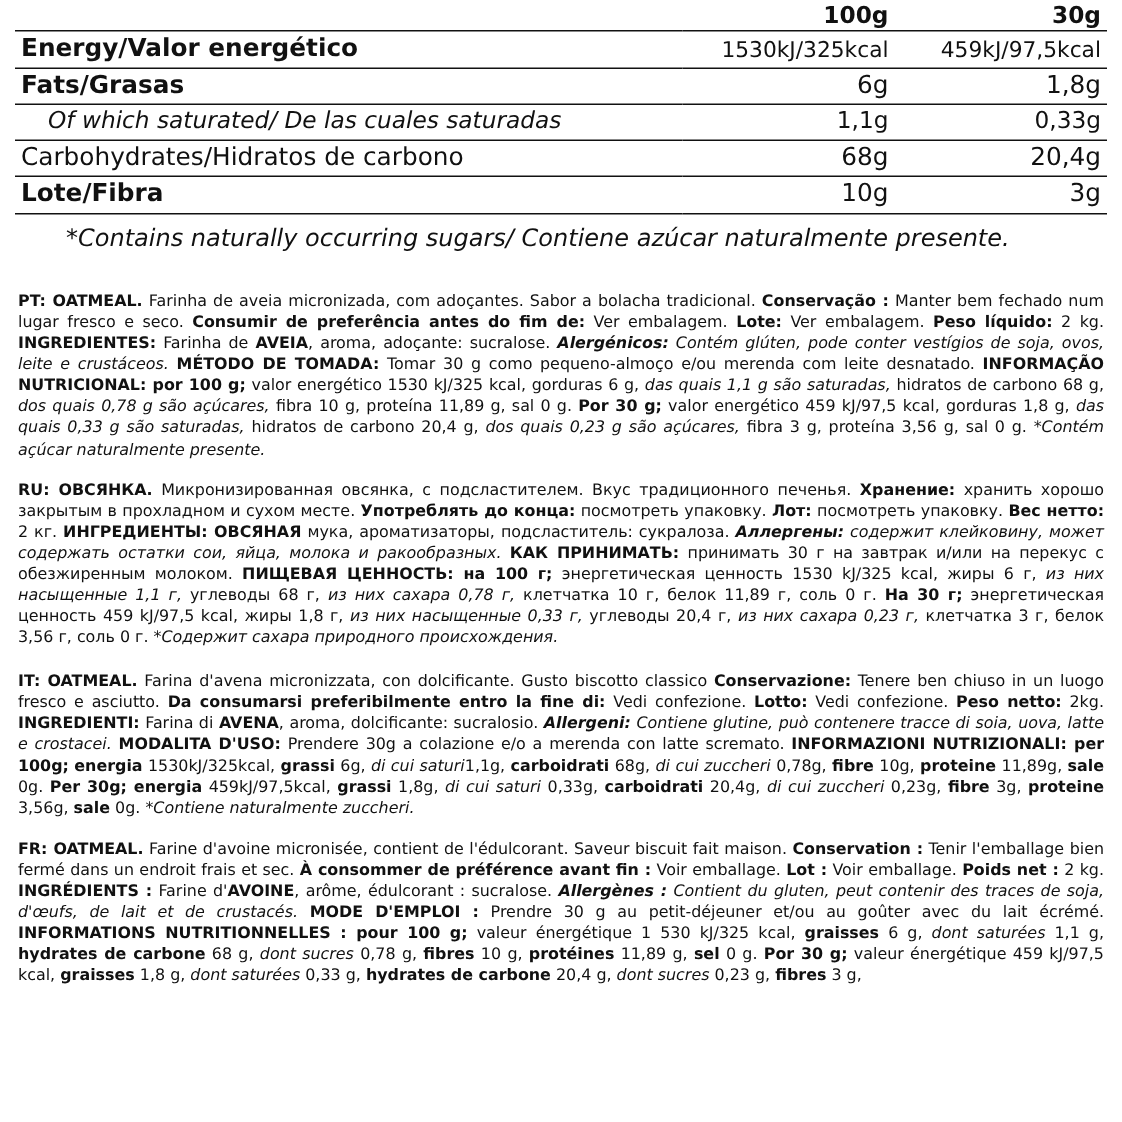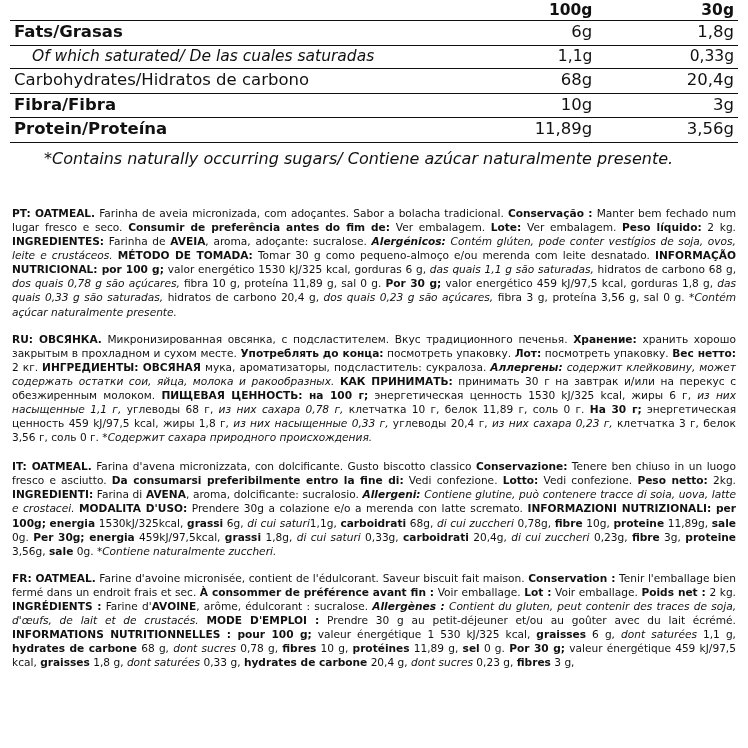--- a/index.html
+++ b/index.html
@@ -65,21 +65,21 @@
   .footnote {
     font-style: italic;
     font-size: 16px;
     padding: 7px 2px 0 2px;
     line-height: 1.15;
     margin-left: 32px;
   }
 
   
   .blocks {
-    margin-top: 38px;
+    margin-top: 26px;
   }
   .lang-block {
     font-size: 10.6px;
     line-height: 1.33;
     text-align: justify;
     margin-bottom: 13px;
     padding: 0 2px;
   }
   .lang-block.ru { margin-bottom: 15px; }
   .b { font-weight: bold; }
@@ -99,43 +99,43 @@
 <div class="page">
 
   <table class="nutri">
     <tbody>
       <tr class="header">
         <td class="label"></td>
         <td class="v1 hdr-val">100g</td>
         <td class="v2 hdr-val">30g</td>
       </tr>
       <tr>
+        <td class="label" style="font-weight:bold">Energy/Valor energético</td>
+        <td class="v1 hdr-sub">1530kJ/325kcal</td>
+        <td class="v2 hdr-sub">459kJ/97,5kcal</td>
+      </tr>
+      <tr>
         <td class="label" style="font-weight:bold">Fats/Grasas</td>
         <td class="v1">6g</td>
         <td class="v2">1,8g</td>
       </tr>
       <tr>
         <td class="label indent">Of which saturated/ De las cuales saturadas</td>
         <td class="v1 small">1,1g</td>
         <td class="v2 small">0,33g</td>
       </tr>
       <tr>
         <td class="label" style="font-weight:normal">Carbohydrates/Hidratos de carbono</td>
         <td class="v1">68g</td>
         <td class="v2">20,4g</td>
       </tr>
       <tr>
-        <td class="label" style="font-weight:bold">Fibra/Fibra</td>
+        <td class="label" style="font-weight:bold">Lote/Fibra</td>
         <td class="v1">10g</td>
         <td class="v2">3g</td>
-      </tr>
-      <tr>
-        <td class="label" style="font-weight:bold">Protein/Proteína</td>
-        <td class="v1">11,89g</td>
-        <td class="v2">3,56g</td>
       </tr>
     </tbody>
   </table>
 
   <div class="footnote">*Contains naturally occurring sugars/ Contiene azúcar naturalmente presente.</div>
 
   <div class="blocks">
     <div class="lang-block pt"><span class="b">PT:  OATMEAL.</span> Farinha de aveia micronizada, com adoçantes. Sabor a bolacha tradicional. <span class="b">Conservação :</span> Manter bem fechado num lugar fresco e seco. <span class="b">Consumir de preferência antes do fim de:</span> Ver embalagem. <span class="b">Lote:</span> Ver embalagem. <span class="b">Peso líquido:</span> 2 kg. <span class="b">INGREDIENTES:</span> Farinha de <span class="b">AVEIA</span>, aroma, adoçante: sucralose. <span class="bi">Alergénicos:</span> <span class="i">Contém glúten, pode conter vestígios de soja, ovos, leite e crustáceos.</span> <span class="b">MÉTODO DE TOMADA:</span> Tomar 30 g como pequeno-almoço e/ou merenda com leite desnatado. <span class="b">INFORMAÇÃO NUTRICIONAL: por 100 g;</span> valor energético 1530 kJ/325 kcal, gorduras 6 g, <span class="i">das quais 1,1 g são saturadas,</span> hidratos de carbono 68 g, <span class="i">dos quais 0,78 g são açúcares,</span> fibra 10 g, proteína 11,89 g, sal 0 g. <span class="b">Por 30 g;</span> valor energético 459 kJ/97,5 kcal, gorduras 1,8 g, <span class="i">das quais 0,33 g são saturadas,</span> hidratos de carbono 20,4 g, <span class="i">dos quais 0,23 g são açúcares,</span> fibra 3 g, proteína 3,56 g, sal 0 g. <span class="i">*Contém açúcar naturalmente presente.</span></div>
     <div class="lang-block ru"><span class="b">RU:  ОВСЯНКА.</span> Микронизированная овсянка, с подсластителем. Вкус традиционного печенья. <span class="b">Хранение:</span> хранить хорошо закрытым в прохладном и сухом месте. <span class="b">Употреблять до конца:</span> посмотреть упаковку. <span class="b">Лот:</span> посмотреть упаковку. <span class="b">Вес нетто:</span>  2 кг. <span class="b">ИНГРЕДИЕНТЫ: ОВСЯНАЯ</span> мука, ароматизаторы, подсластитель: сукралоза. <span class="bi">Аллергены:</span> <span class="i">содержит клейковину, может содержать остатки сои, яйца, молока и ракообразных.</span> <span class="b">КАК ПРИНИМАТЬ:</span> принимать 30 г на завтрак и/или на перекус с обезжиренным молоком. <span class="b">ПИЩЕВАЯ ЦЕННОСТЬ: на 100 г;</span> энергетическая ценность 1530 kJ/325 kcal, жиры 6 г, <span class="i">из них насыщенные 1,1 г,</span> углеводы 68 г, <span class="i">из них сахара 0,78 г,</span> клетчатка 10 г, белок 11,89 г, соль 0 г. <span class="b">На 30 г;</span> энергетическая ценность 459 kJ/97,5 kcal, жиры 1,8 г, <span class="i">из них насыщенные 0,33 г,</span> углеводы 20,4 г, <span class="i">из них сахара 0,23 г,</span> клетчатка 3 г, белок 3,56 г, соль 0 г. <span class="i">*Содержит сахара природного происхождения.</span></div>
     <div class="lang-block it"><span class="b">IT:  OATMEAL.</span> Farina d'avena micronizzata, con dolcificante. Gusto biscotto classico <span class="b">Conservazione:</span> Tenere ben chiuso in un luogo fresco e asciutto. <span class="b">Da consumarsi preferibilmente entro la fine di:</span> Vedi confezione. <span class="b">Lotto:</span> Vedi confezione. <span class="b">Peso netto:</span> 2kg. <span class="b">INGREDIENTI:</span> Farina di <span class="b">AVENA</span>, aroma, dolcificante: sucralosio. <span class="bi">Allergeni:</span> <span class="i">Contiene glutine, può contenere tracce di soia, uova, latte e crostacei.</span> <span class="b">MODALITA  D'USO:</span> Prendere 30g a colazione e/o a merenda con latte scremato. <span class="b">INFORMAZIONI NUTRIZIONALI: per 100g;</span> <span class="b">energia</span> 1530kJ/325kcal, <span class="b">grassi</span> 6g, <span class="i">di cui saturi</span>1,1g, <span class="b">carboidrati</span> 68g, <span class="i">di cui zuccheri</span> 0,78g, <span class="b">fibre</span> 10g, <span class="b">proteine</span> 11,89g, <span class="b">sale</span> 0g. <span class="b">Per 30g; energia</span> 459kJ/97,5kcal, <span class="b">grassi</span> 1,8g, <span class="i">di cui saturi</span> 0,33g, <span class="b">carboidrati</span> 20,4g, <span class="i">di cui zuccheri</span> 0,23g, <span class="b">fibre</span> 3g, <span class="b">proteine</span> 3,56g, <span class="b">sale</span> 0g. <span class="i">*Contiene naturalmente zuccheri.</span></div>

